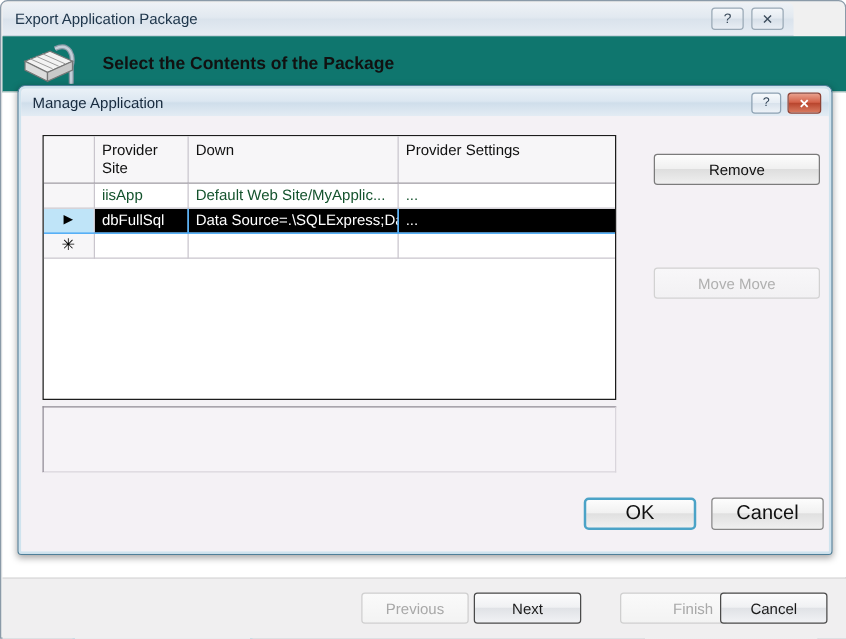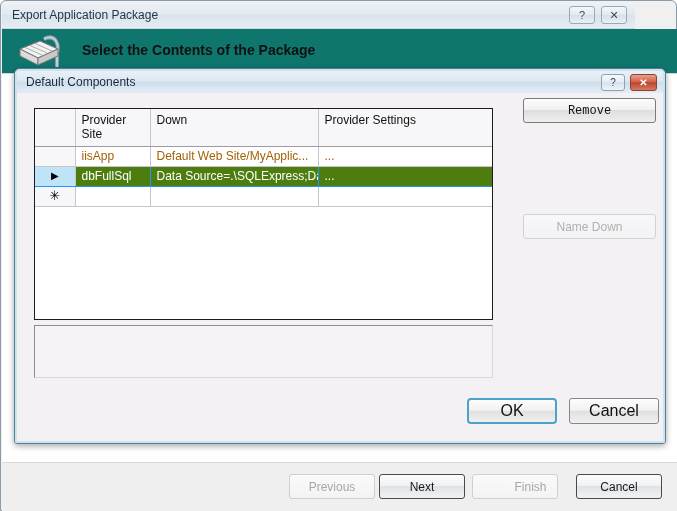--- a/index.html
+++ b/index.html
@@ -139,21 +139,21 @@
   .nav-btn.disabled {
     color: #a8a8a8;
     border-color: #cfcfcf;
     background: linear-gradient(to bottom, #fafafa 0%, #f3f3f3 100%);
   }
   .nav-btn.default-btn {
     border: 1px solid #4a4a4a;
   }
   #btn-previous { left: 287px; }
   #btn-next { left: 377px; }
-  #btn-finish { left: 470px; padding-left: 31px; }
+  #btn-finish { left: 494px; padding-left: 31px; }
   #btn-cancel-wizard { left: 574px; }
 
   
   #modal-dialog {
     position: absolute;
     left: 14px; top: 68px;
     width: 652px; height: 376px;
     background: #f4f1f5;
     border: 1px solid #4f7f99;
     border-radius: 6px 6px 3px 3px;
@@ -248,34 +248,34 @@
     line-height: 1.2;
   }
   table.grid th.th-sel {
     border-right: 1px solid #c9c5cd;
   }
   table.grid td {
     border-right: 1px solid #c9c5cd;
     border-bottom: 1px solid #c9c5cd;
     padding: 2px 5px 2px 6px;
     height: 20px;
-    color: #a16207;
+    color: #14532d;
     overflow: hidden;
     white-space: nowrap;
     box-sizing: border-box;
   }
   table.grid td.rowhdr {
     background: #f7f6f8;
     text-align: center;
     padding: 0;
     color: #000000;
     font-size: 12px;
   }
   tr.selected td {
-    background: #4d7c0f;
+    background: #000000;
     color: #ffffff;
     border-right-color: #2196f3;
     border-bottom-color: #2196f3;
   }
   tr.selected td.rowhdr {
     background: #bfe4f8;
     color: #000000;
     border-right: 1px solid #c9c5cd;
   }
   .row-arrow { font-size: 10px; line-height: 18px; }
@@ -305,21 +305,21 @@
     font-size: 12px;
     color: #101010;
     display: flex; align-items: center; justify-content: center;
     box-sizing: border-box;
   }
   .side-btn.disabled {
     color: #b0b0b0;
     border-color: #d2d2d2;
     background: linear-gradient(to bottom, #f8f7f9 0%, #f2f1f3 100%);
   }
-  #btn-remove    { top: 5px; font-family: Liberation Mono, monospace; }
+  #btn-remove    { top: 30px; }
   #btn-move-up   { top: 68px; }
   #btn-move-down { top: 121px; }
 
   
   .dlg-btn {
     position: absolute;
     top: 305px;
     width: 90px; height: 26px;
     border: 1px solid #868686;
     border-radius: 3px;
@@ -376,21 +376,21 @@
     <div class="nav-btn default-btn" id="btn-next">Next</div>
     <div class="nav-btn disabled" id="btn-previous">Previous</div>
     <div class="nav-btn disabled" id="btn-finish">Finish</div>
     <div class="nav-btn default-btn" id="btn-cancel-wizard">Cancel</div>
   </div>
 </div>
 
 <div id="modal-dialog">
 
   <div id="modal-titlebar">
-    <div id="modal-title-text">Default Components</div>
+    <div id="modal-title-text">Manage Application</div>
     <div id="modal-help-btn">?</div>
     <div id="modal-close-btn">✕</div>
   </div>
 
   <div id="modal-body">
 
     <div id="grid-container">
       <table class="grid">
         <colgroup>
           <col class="c-sel">
@@ -425,18 +425,18 @@
             <td></td>
             <td></td>
           </tr>
         </tbody>
       </table>
     </div>
 
     <div id="description-panel"></div>
 
     <div class="side-btn" id="btn-remove">Remove</div>
-    <div class="side-btn disabled" id="btn-move-down">Name Down</div>
+    <div class="side-btn disabled" id="btn-move-down">Move Move</div>
 
     <div class="dlg-btn" id="btn-ok">OK</div>
     <div class="dlg-btn" id="btn-cancel-dialog">Cancel</div>
   </div>
 </div>
 
 </body></html>

